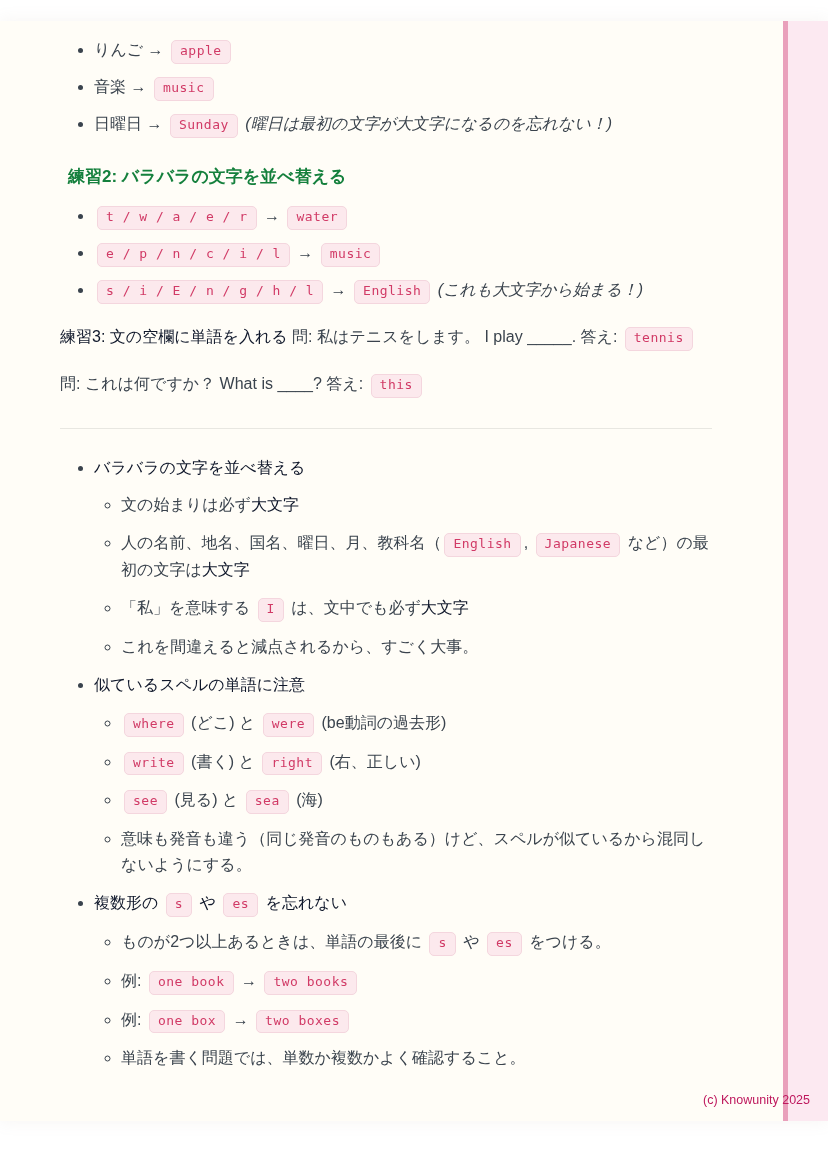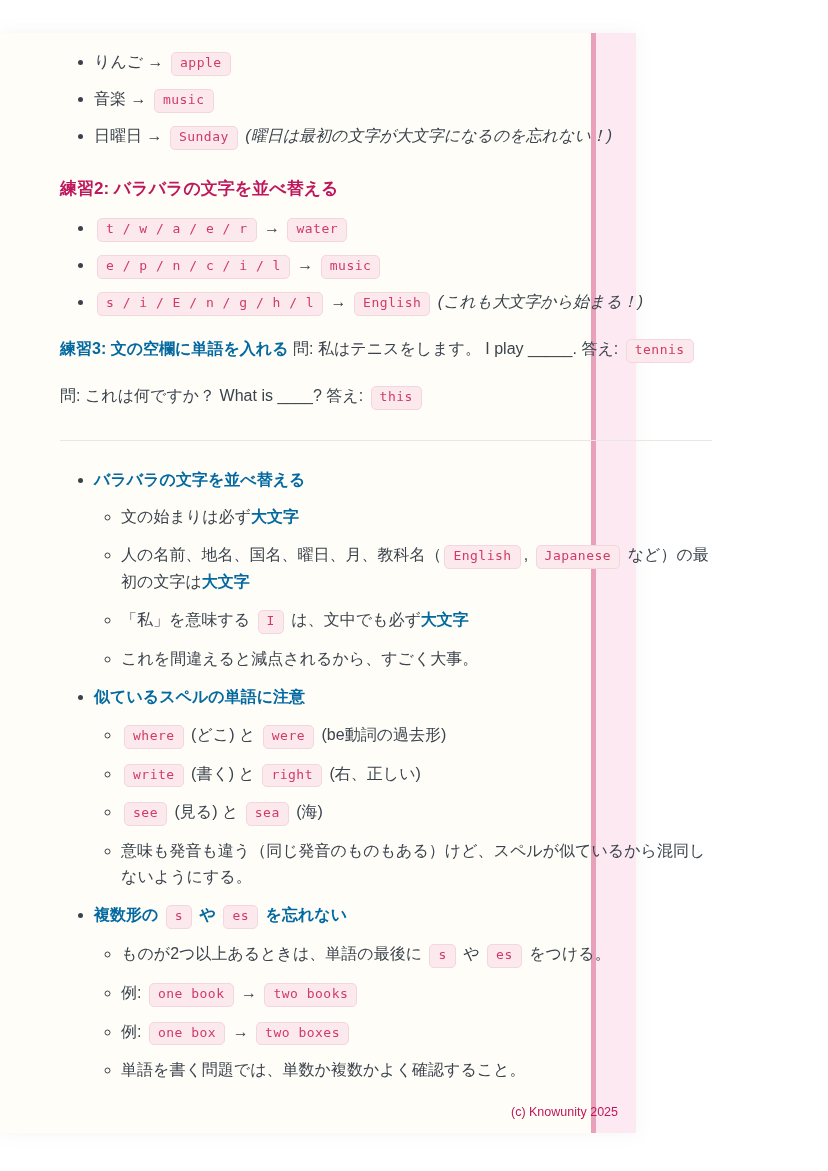--- a/index.html
+++ b/index.html
@@ -3,21 +3,21 @@
 <meta charset="utf-8">
 <style>
   html,body{margin:0;padding:0;}
   body{
     width:828px;height:1171px;position:relative;overflow:hidden;
     background:#ffffff;
     font-family:"Liberation Sans","DejaVu Sans",sans-serif;
     color:#3a434d;
   }
   .page{
-    position:absolute;left:0;top:33px;width:636px;height:1100px;
+    position:absolute;left:0;top:21px;width:828px;height:1100px;
     background:#fffdf7;
     box-shadow:0 0 16px rgba(170,150,130,0.10);
   }
   .accent-band{
     position:absolute;top:0;right:0;width:40px;height:100%;
     background:#fce9f1;
   }
   .accent-line{
     position:absolute;top:0;right:40px;width:5px;height:100%;
     background:#e9a0bb;
@@ -25,24 +25,24 @@
   .content{
     position:absolute;left:60px;top:0;width:652px;
     padding-top:6px;
     font-size:16px;line-height:1.62;
   }
   .content ul{margin:6px 0 20px;padding-left:34px;list-style:disc;}
   .content ul.lvl1 > li{margin:10px 0;}
   .content ul.lvl2{list-style:circle;padding-left:27px;margin:12px 0 6px;}
   .content ul.lvl2 > li{margin:12px 0;}
   .content p{margin:20px 0;}
-  h3{font-size:17px;font-weight:bold;color:#be185d;margin:27px 0 15px;line-height:1.4;}
+  h3{font-size:17px;font-weight:bold;color:#15803d;margin:27px 8px 15px;line-height:1.4;}
   h2{font-size:23px;font-weight:bold;color:#f480ae;margin:34px 0 22px;line-height:1.35;letter-spacing:0.5px;}
   hr{border:none;border-top:1px solid #e8e7e1;margin:30px 0 26px;}
-  strong{font-weight:bold;color:#0369a1;}
+  strong{font-weight:normal;color:#0f172a;}
   em{font-style:italic;}
   .badge{
     font-family:"DejaVu Sans Mono","Liberation Mono",monospace;
     font-size:13px;
     background:#fce9ed;
     color:#d13a66;
     border:1px solid #f4d6de;
     border-radius:5px;
     padding:1px 8px 2px;
     margin:0 3px;

